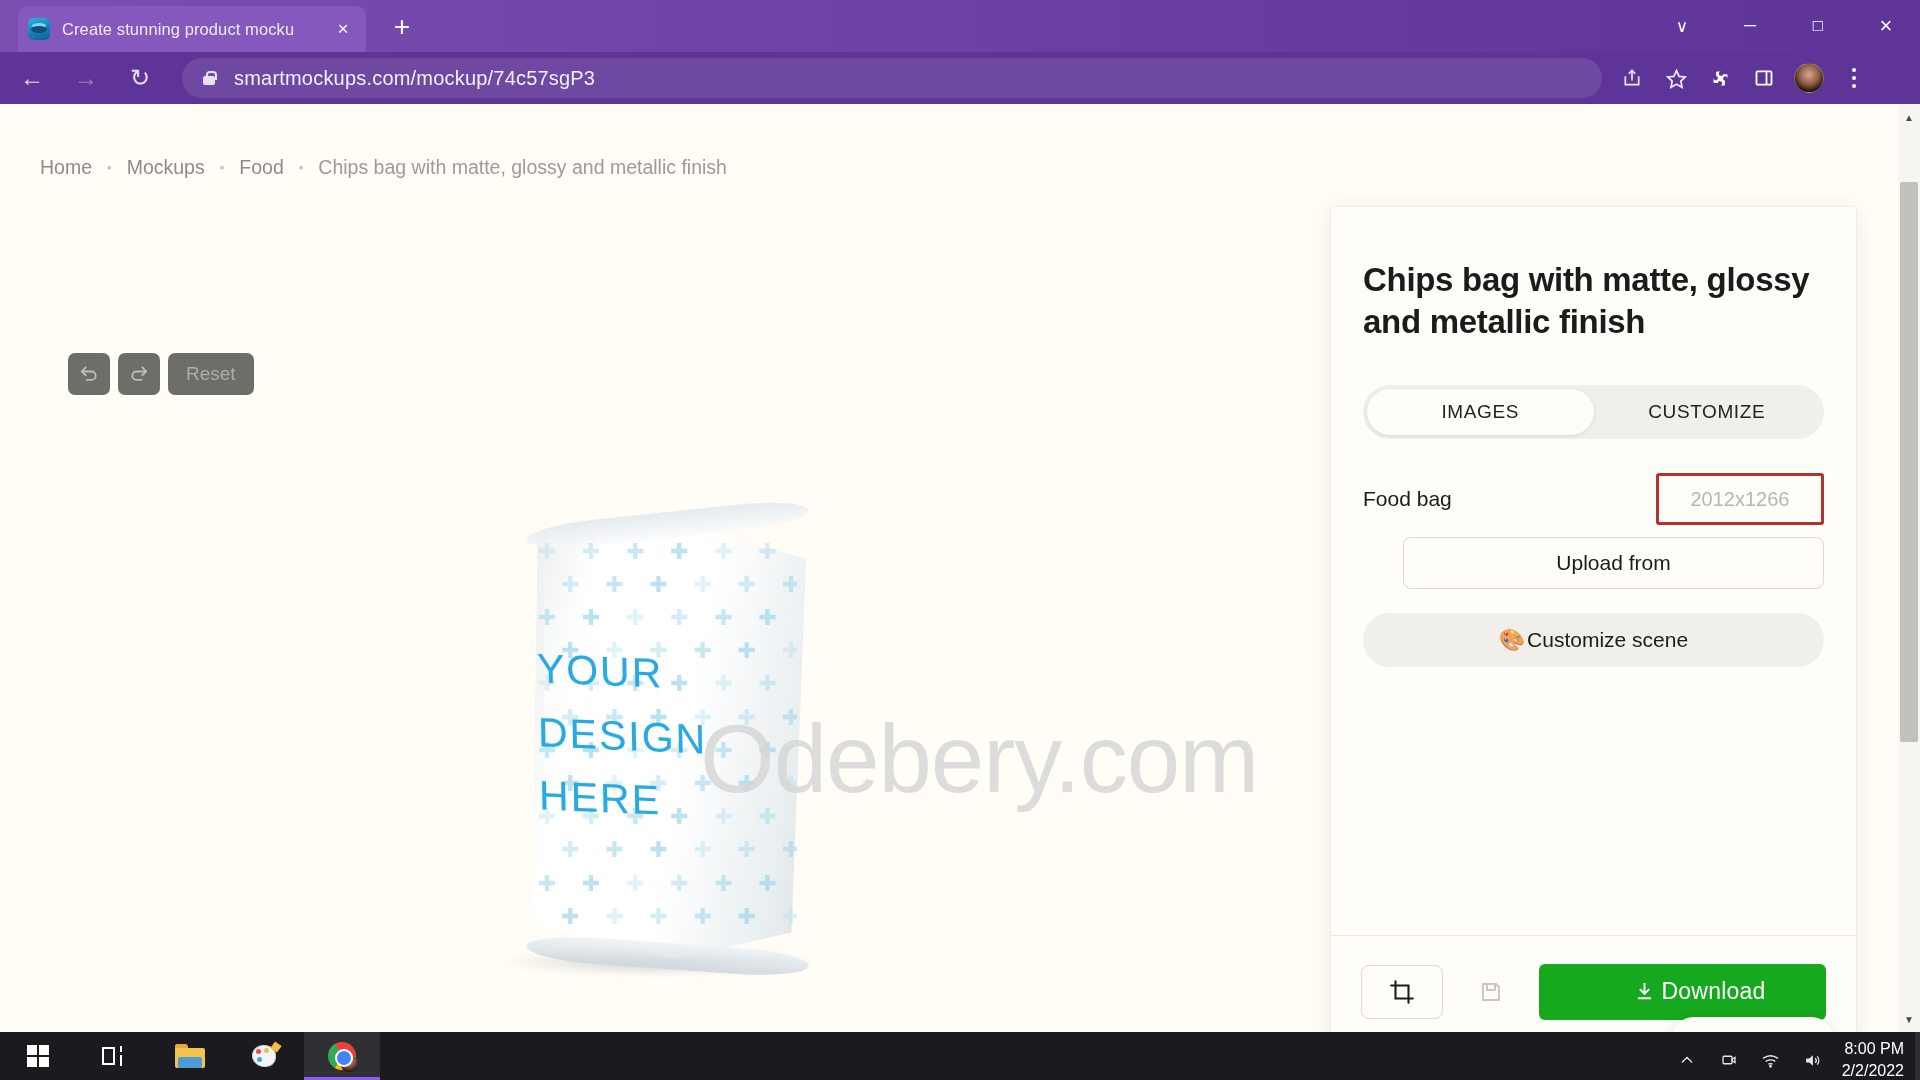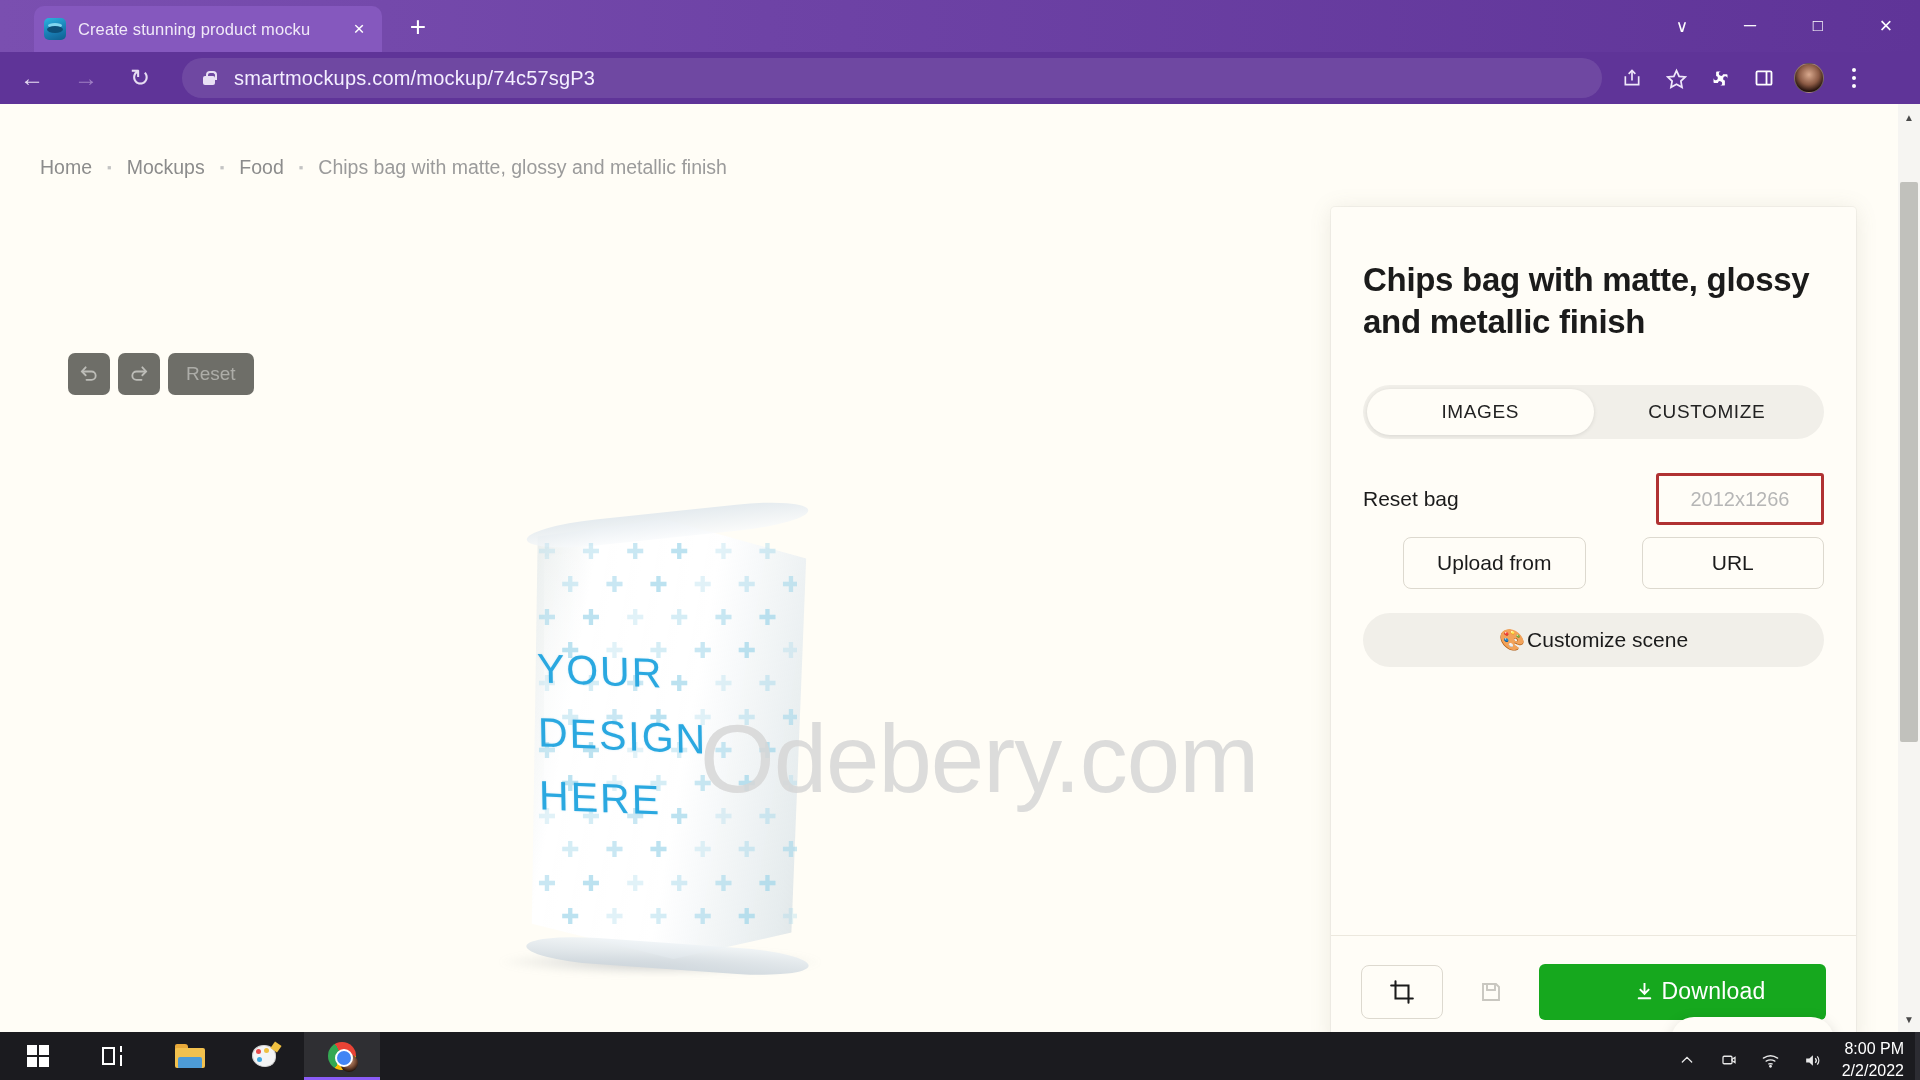--- a/index.html
+++ b/index.html
@@ -9,21 +9,21 @@
     font-family: "Liberation Sans", sans-serif;
     background: #fff;
   }
 
   
   .browser { position: absolute; inset: 0; background: #6b3fa0; }
   .chrome-top {
     position: absolute; top: 0; left: 0; width: 1920px; height: 52px;
     background: linear-gradient(90deg,#7a4fb0 0%, #6e43a6 40%, #5f3498 100%);
   }
-  .tabstrip { position: absolute; top: 0; left: 16px; height: 52px; width: 1808px; }
+  .tabstrip { position: absolute; top: 0; left: 0; height: 52px; width: 1808px; }
   .tab {
     position: absolute; left: 18px; top: 6px; width: 348px; height: 46px;
     background: #8558be; border-radius: 10px 10px 0 0;
     display: flex; align-items: center; padding: 0 10px;
   }
   .tab-favicon {
     width: 22px; height: 22px; border-radius: 5px;
     background: linear-gradient(160deg,#2bb5e0 0%,#1a7fb5 55%,#0f5f8f 100%);
     flex: 0 0 auto; margin-right: 12px; position: relative;
   }
@@ -444,27 +444,26 @@
     <div class="panel">
       <div class="panel-scroll">
         <div class="panel-title">Chips bag with matte, glossy and metallic finish</div>
 
         <div class="tabs">
           <div class="tab-pill active">IMAGES</div>
           <div class="tab-pill">CUSTOMIZE</div>
         </div>
 
         <div class="layer-row">
-          <span class="layer-name">Reset bag</span>
+          <span class="layer-name">Food bag</span>
           <span class="dim-box">2012x1266</span>
         </div>
 
         <div class="btn-row">
           <div class="ghost-btn">Upload from</div>
-          <div class="ghost-btn">URL</div>
         </div>
 
         <div class="scene-btn">
           <span class="emoji">🎨</span>
           <span>Customize scene</span>
         </div>
       </div>
 
       <div class="panel-foot">
         <div class="crop-btn">

